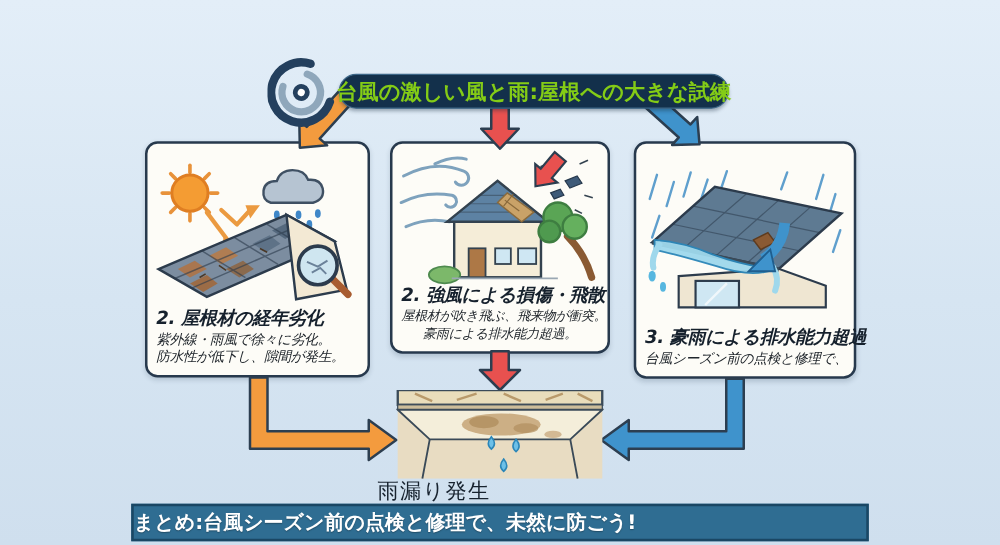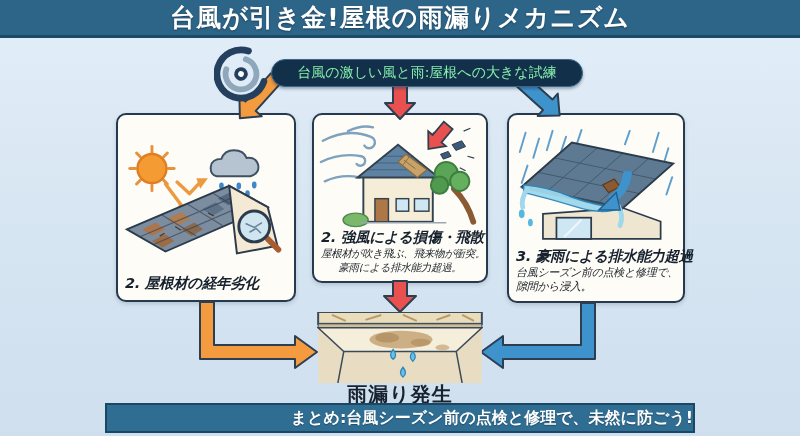--- a/index.html
+++ b/index.html
@@ -19,21 +19,21 @@
     text-shadow:0 1px 2px rgba(0,0,0,.35);
   }
   .overlay{position:absolute;left:0;top:0;z-index:3;pointer-events:none;}
   .typhoon{position:absolute;left:214px;top:45px;width:54px;height:58px;z-index:5;}
   .pill{
     position:absolute;left:271px;top:59px;width:312px;height:28px;z-index:4;
     background:#13304b;border:1.5px solid #3c6687;border-radius:15px;
     display:flex;align-items:center;justify-content:center;
     box-shadow:0 2px 3px rgba(20,40,60,.35);
   }
-  .pill span{color:#86efac;font-size:14px;font-weight:normal;white-space:nowrap;}
+  .pill span{color:#84cc16;font-size:17px;font-weight:bold;white-space:nowrap;}
   .panel{
     position:absolute;top:113px;z-index:2;
     background:#fdfcf7;border:2.5px solid #27394d;border-radius:10px;
     display:flex;flex-direction:column;align-items:stretch;
     padding:4px 5px 7px;box-shadow:0 2px 4px rgba(30,50,70,.18);font-style:italic;
   }
   .panel-1{left:116px;width:180px;height:189px;}
   .panel-2{left:312px;width:176px;height:170px;}
   .panel-3{left:507px;width:178px;height:190px;}
   .illus{flex:1 1 auto;width:100%;min-height:0;}
@@ -42,40 +42,37 @@
     color:#16212d;letter-spacing:-0.3px;white-space:nowrap;
   }
   .panel .body{margin:0 2px;font-size:11px;line-height:1.28;color:#20262c;
     letter-spacing:-0.3px;}
   .panel .body .line{display:block;white-space:nowrap;}
   .panel-2 h2,.panel-2 .body{text-align:center;}
   .panel-2 .body{font-size:10.5px;}
   .leak-figure{position:absolute;left:317px;top:312px;width:166px;height:71px;z-index:4;}
   .leak-label{
     position:absolute;left:302px;top:381px;width:196px;z-index:4;
-    text-align:center;font-size:20px;font-weight:bold;color:#17222e;letter-spacing:1px;
+    text-align:left;font-size:17px;font-weight:normal;color:#17222e;letter-spacing:1px;
   }
   .summary-banner{
     position:absolute;left:105px;top:403px;width:590px;height:30px;z-index:4;
     background:#2f6d92;border:2px solid #1a4764;
-    display:flex;align-items:center;justify-content:flex-end;
+    display:flex;align-items:center;justify-content:flex-start;
   }
   .summary-banner span{
     color:#ffffff;font-size:16px;font-weight:bold;white-space:nowrap;
     text-shadow:0 1px 1px rgba(0,0,0,.3);
   }
 </style>
 </head>
 <body>
 
 <div class="canvas">
 
-  <header class="top-banner">
-    <h1>台風が引き金!屋根の雨漏りメカニズム</h1>
-  </header>
 
   <svg class="overlay" width="800" height="436" viewBox="0 0 800 436">
     <g stroke="#2c3e50" stroke-width="2" stroke-linejoin="round">
 
       <g transform="translate(276,78) rotate(42)">
         <path d="M-7 0 L7 0 L7 38 L15 38 L0 54 L-15 38 L-7 38 Z" fill="#f39b3e"></path>
       </g>
 
       <g transform="translate(400,86)">
         <path d="M-7 0 L7 0 L7 17 L15 17 L0 33 L-15 17 L-7 17 Z" fill="#e8514f"></path>
@@ -164,20 +161,24 @@
         <polygon points="110,50 150,72 160,112 118,120" fill="#f3e9d4" stroke="#2c3b4c" stroke-width="2"></polygon>
       </g>
 
       <g>
         <line x1="148" y1="103" x2="161" y2="116" stroke="#a85c30" stroke-width="6" stroke-linecap="round"></line>
         <circle cx="136" cy="92" r="16" fill="#cfe6f0" stroke="#2c3b4c" stroke-width="3"></circle>
         <path d="M127 89 l9 4 l8 -5 M131 98 l7 -4 l5 5" stroke="#6b8299" stroke-width="1.6" fill="none"></path>
       </g>
     </svg>
     <h2>2. 屋根材の経年劣化</h2>
+    <p class="body">
+      <span class="line">紫外線・雨風で徐々に劣化。</span>
+      <span class="line">防水性が低下し、隙間が発生。</span>
+    </p>
   </section>
 
   <section class="panel panel-2">
     <svg class="illus" viewBox="0 0 168 112" preserveAspectRatio="xMidYMid meet">
 
       <g stroke="#7ea2bd" stroke-width="2.5" fill="none" stroke-linecap="round">
         <path d="M4 22 q26 -14 50 -4 a6 6 0 1 1 -7 9"></path>
         <path d="M2 44 q20 -10 42 -6 a5 5 0 1 1 -5 8"></path>
         <path d="M6 64 q18 -8 36 -4"></path>
         <path d="M30 12 q14 -7 26 -4"></path>
@@ -273,21 +274,20 @@
       </g>
 
       <g>
         <path d="M118 48 q-2 20 -18 30" stroke="#3f93cc" stroke-width="9" fill="none"></path>
         <polygon points="106,70 88,88 110,88" fill="#3f93cc" stroke="#1f5e8e" stroke-width="1.5"></polygon>
       </g>
     </svg>
     <h2>3. 豪雨による排水能力超過</h2>
     <p class="body">
       <span class="line">台風シーズン前の点検と修理で、</span>
-      <span class="line">隙間から浸入。</span>
     </p>
   </section>
 
   <div class="leak-figure">
     <svg width="166" height="71" viewBox="0 0 166 72">
       <rect x="0" y="16" width="166" height="56" fill="#e8dcc2"></rect>
       <rect x="0" y="0" width="166" height="12" fill="#e9ddbb" stroke="#3a4a58" stroke-width="2"></rect>
       <g stroke="#b99a6b" stroke-width="2">
         <path d="M14 3 l14 6"></path>
           <path d="M48 8 l16 -5"></path>

